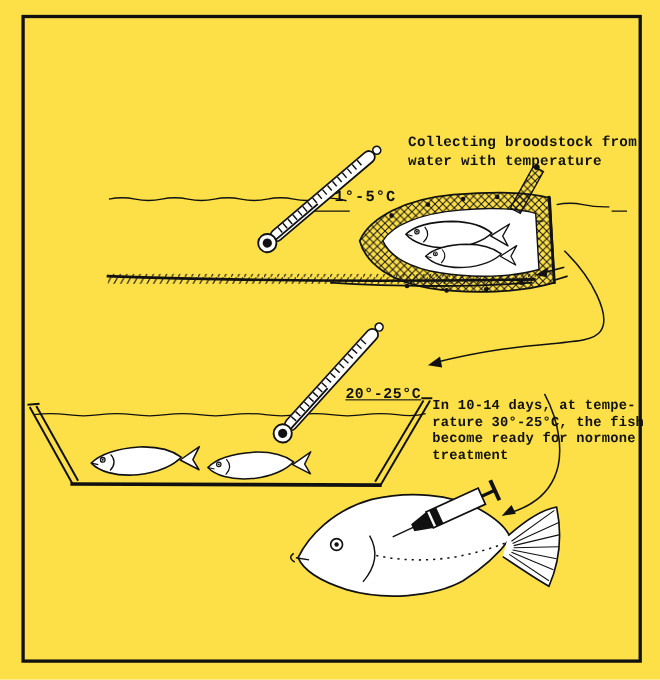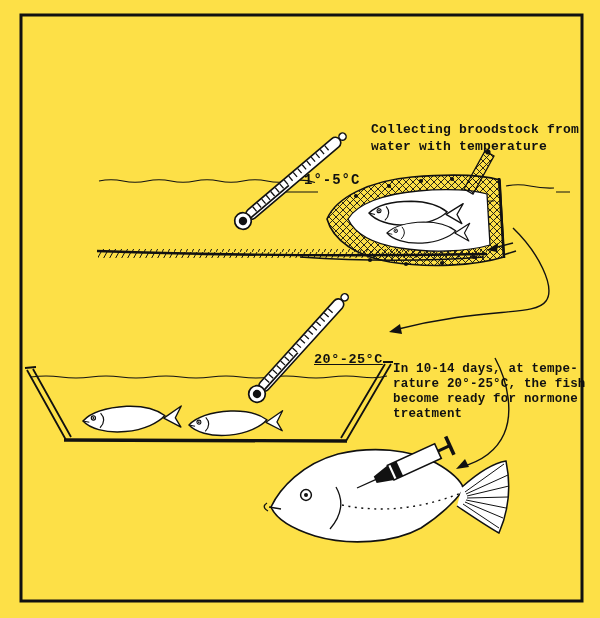--- a/index.html
+++ b/index.html
@@ -142,17 +142,17 @@
         <path d="M102,-10 L102,10" stroke="#111" stroke-width="3.6"></path>
       </g>
     </g>
   </svg>
 
   <div class="cap cap-top">Collecting broodstock from
 water with temperature</div>
   <div class="temp-label temp-cold">1°-5°C</div>
   <div class="temp-label temp-warm">20°-25°C</div>
   <div class="cap cap-bottom">In 10-14 days, at tempe-
-rature 20°-25°C, the fish
+rature 30°-25°C, the fish
 become ready for normone
 treatment</div>
 
 </div>
 
 </body></html>

